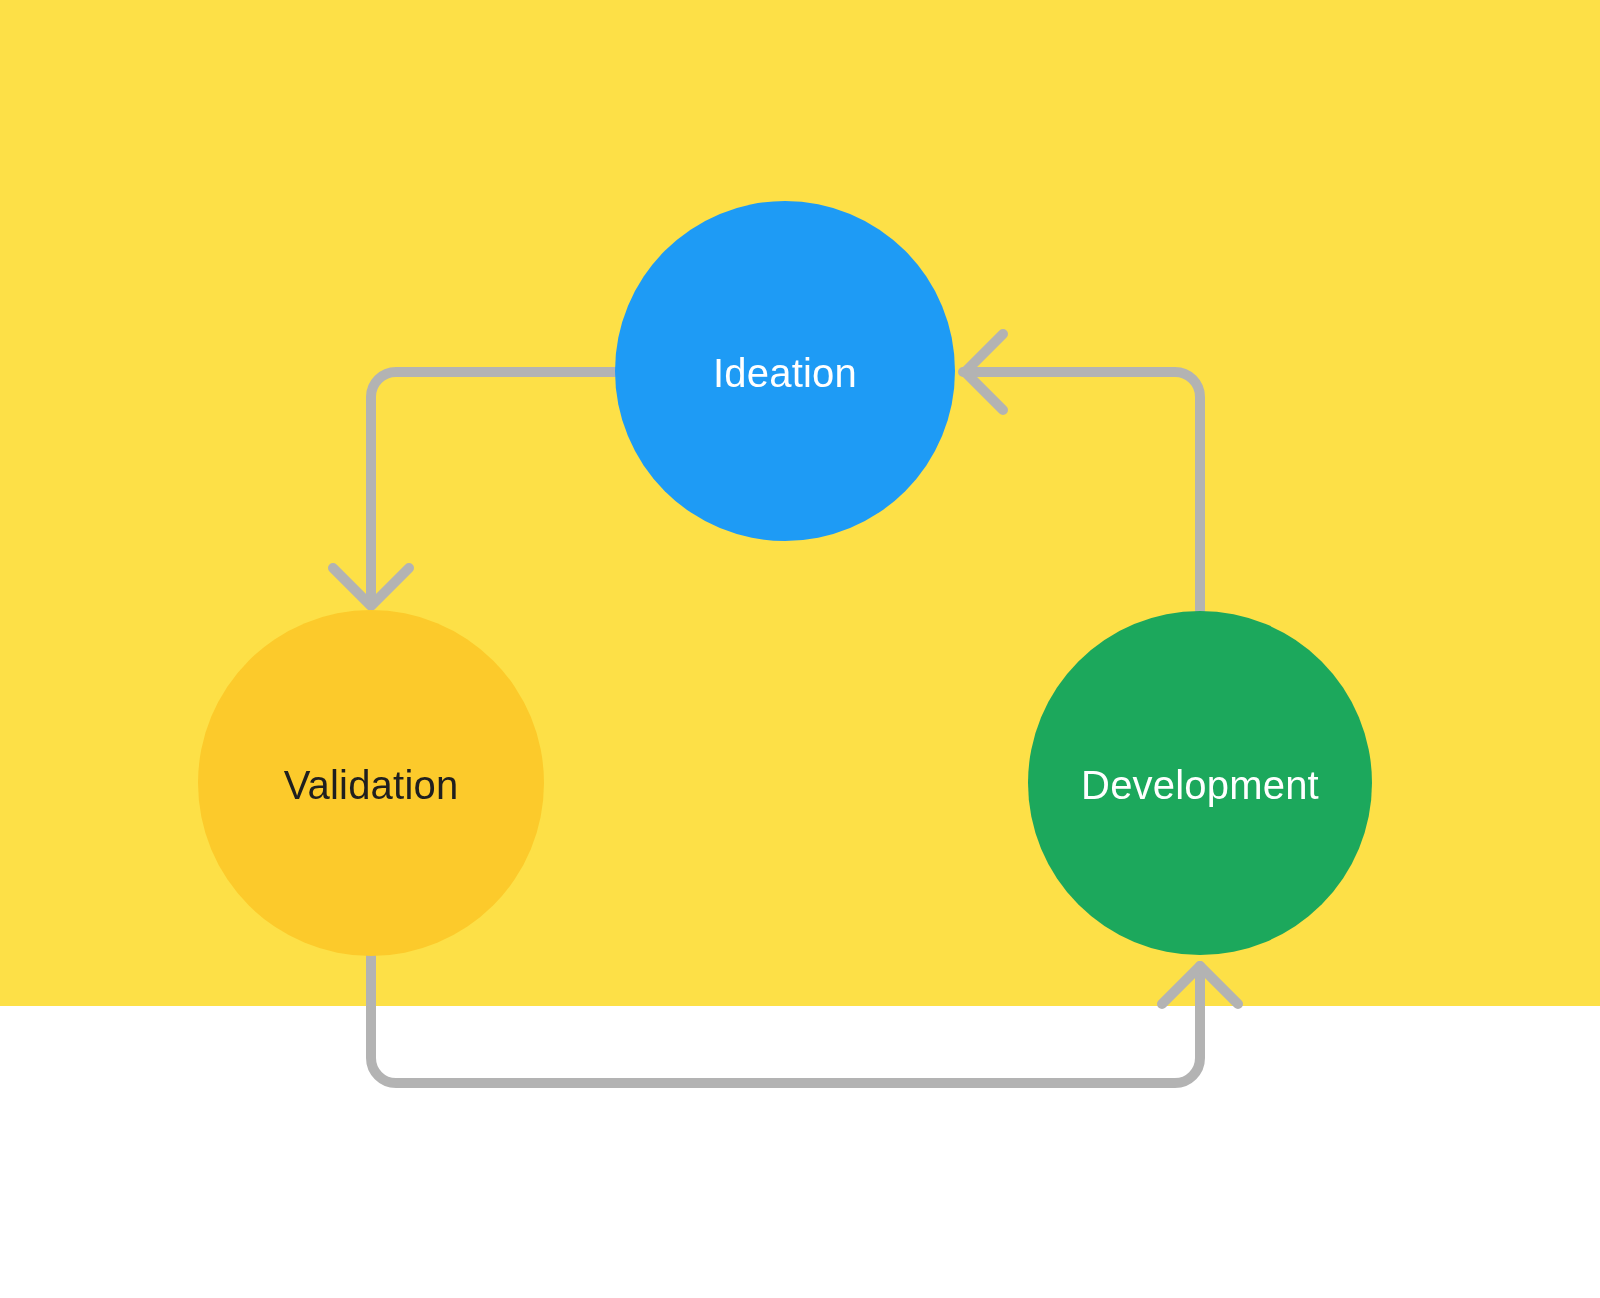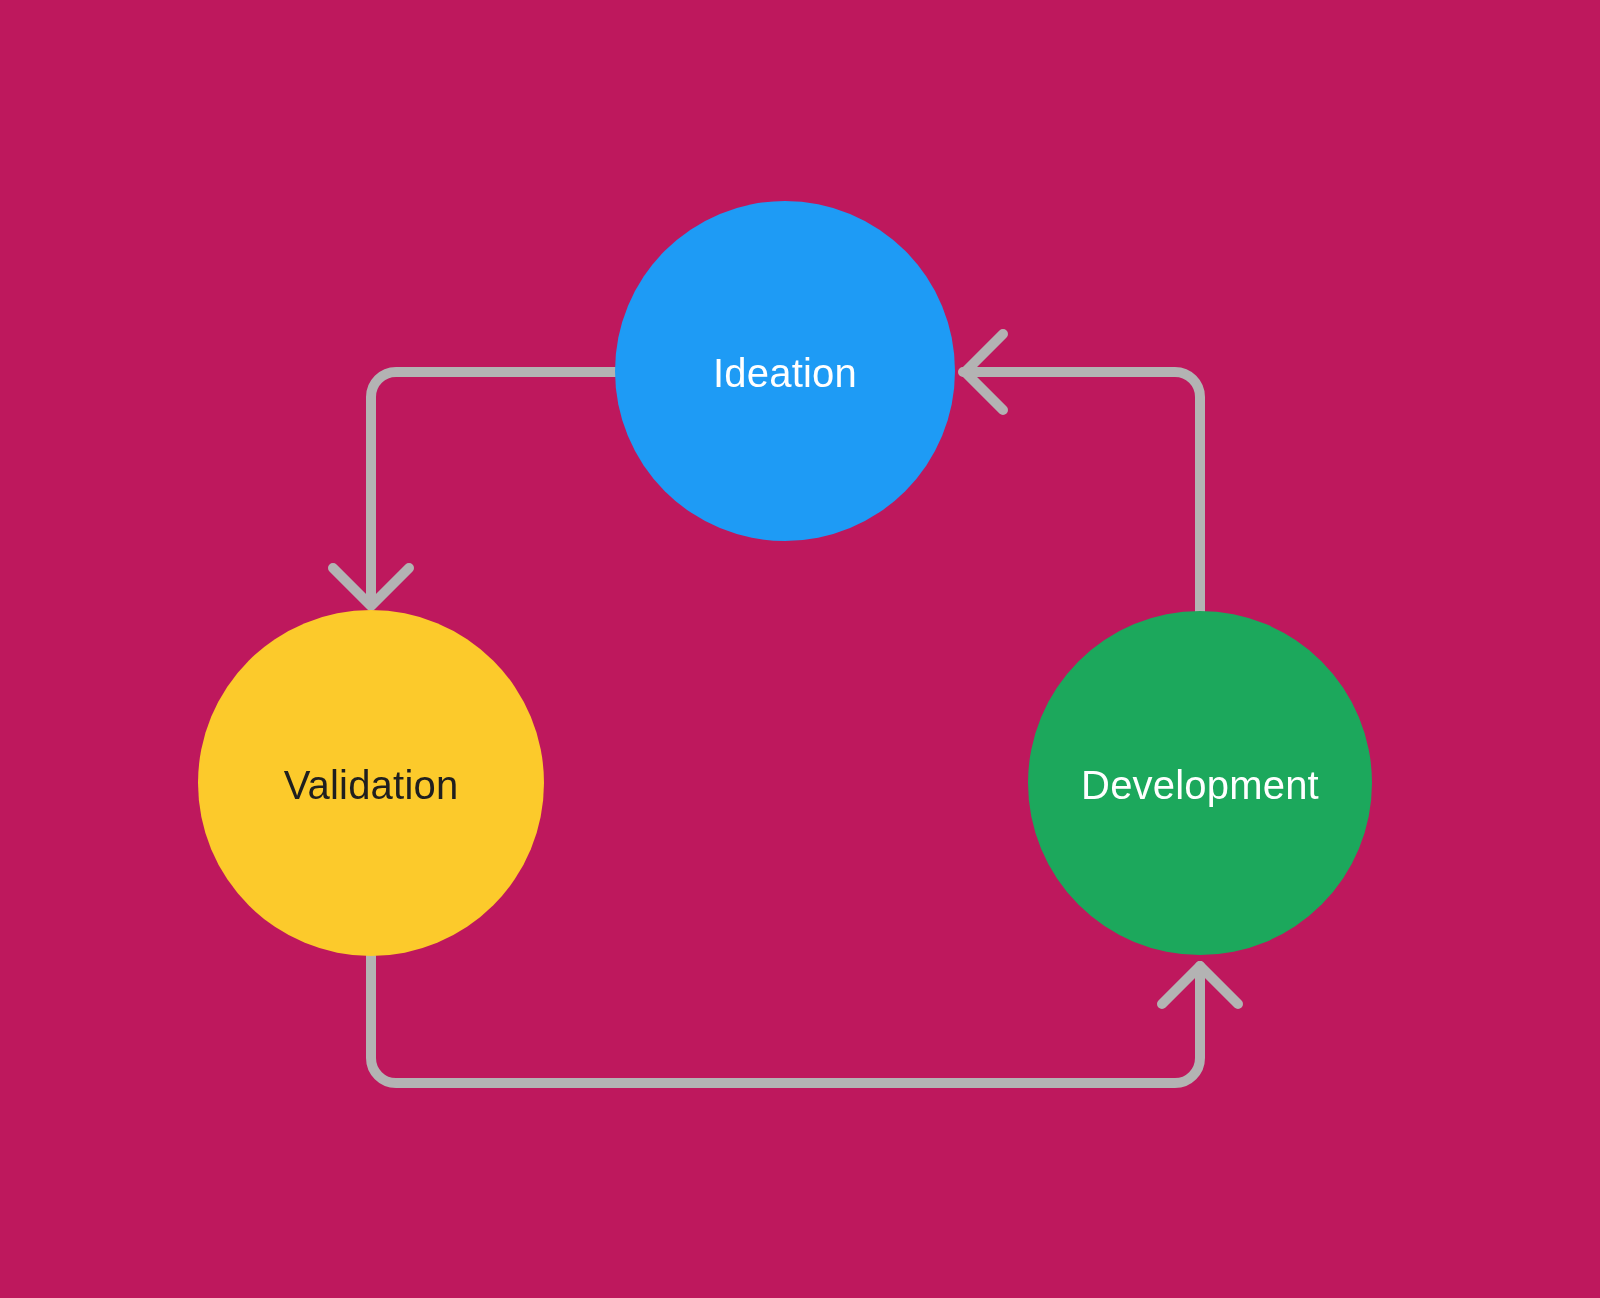--- a/index.html
+++ b/index.html
@@ -10,22 +10,22 @@
   }
   body {
     width: 1600px;
     height: 1298px;
     overflow: hidden;
     font-family: "Liberation Sans", sans-serif;
   }
   #canvas {
     position: relative;
     width: 1600px;
-    height: 1298px;
-    background: #be185d;
+    height: 1006px;
+    background: #fde047;
   }
   #diagram-svg {
     position: absolute;
     top: 0;
     left: 0;
     width: 1600px;
     height: 1298px;
     display: block;
   }
   .node-label {

